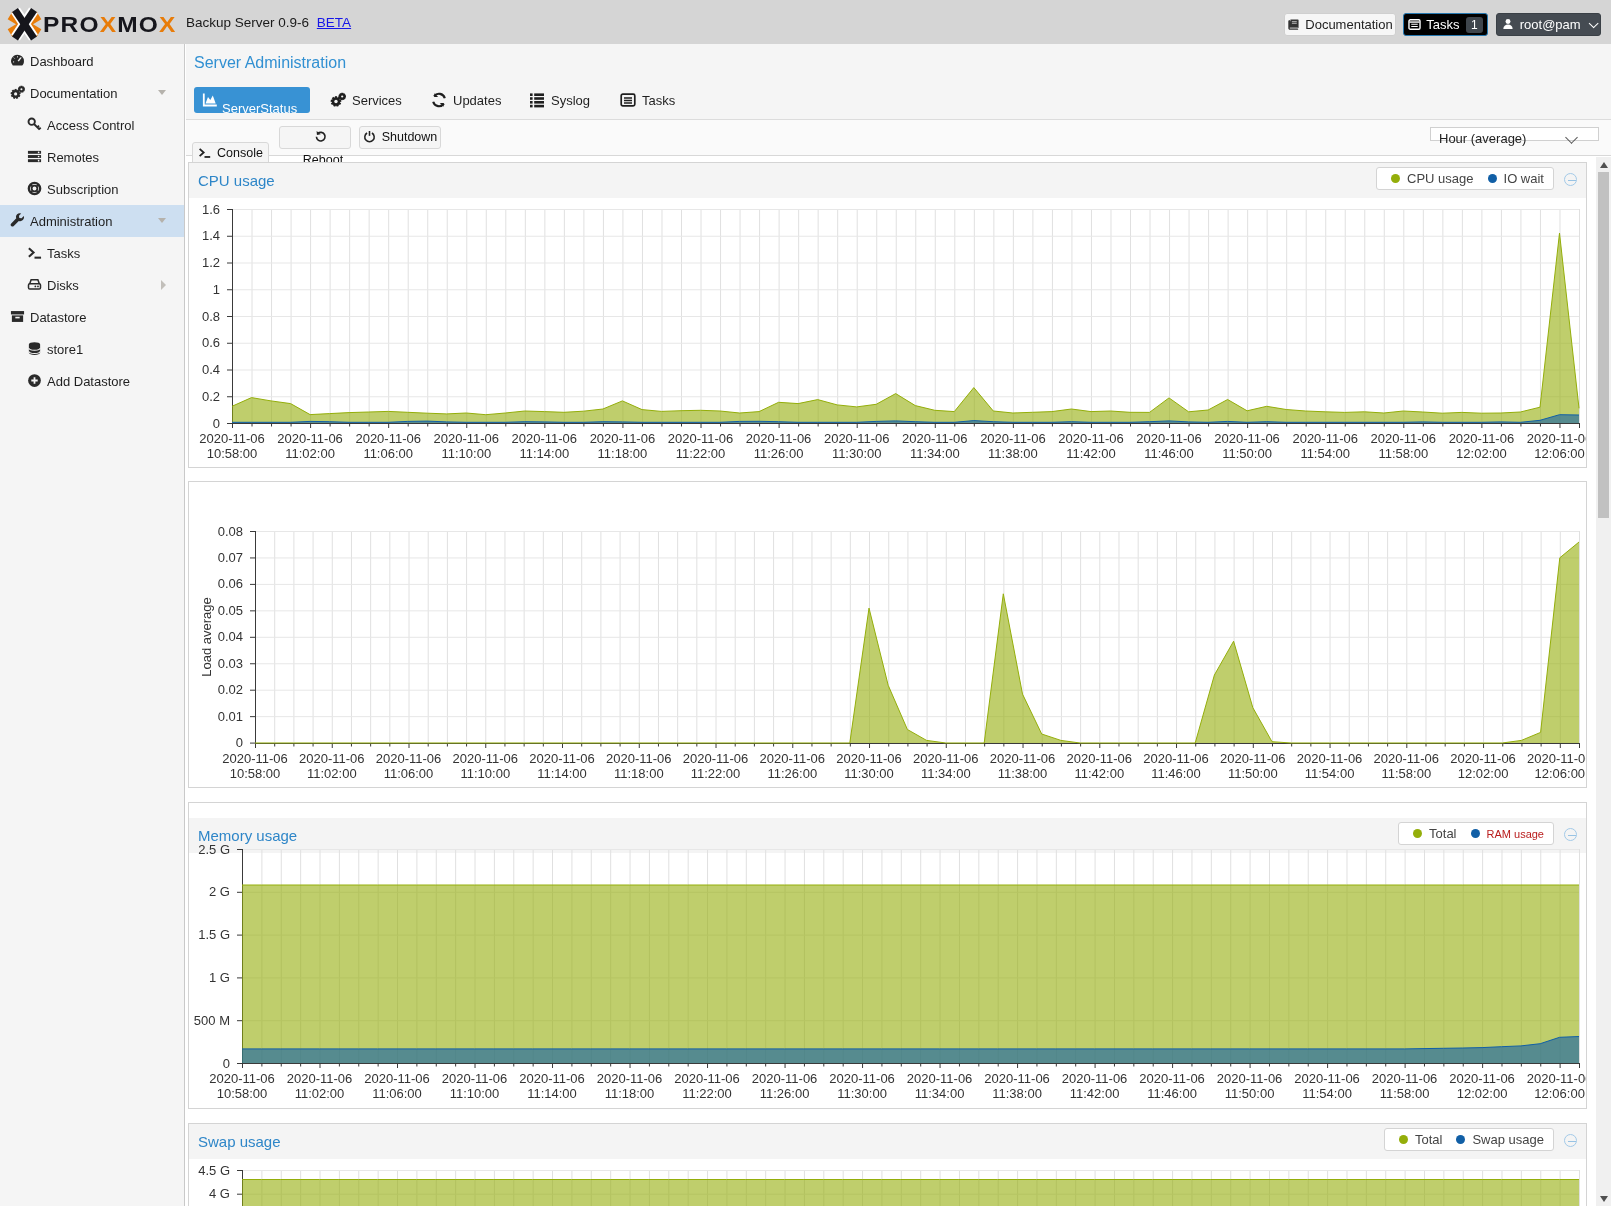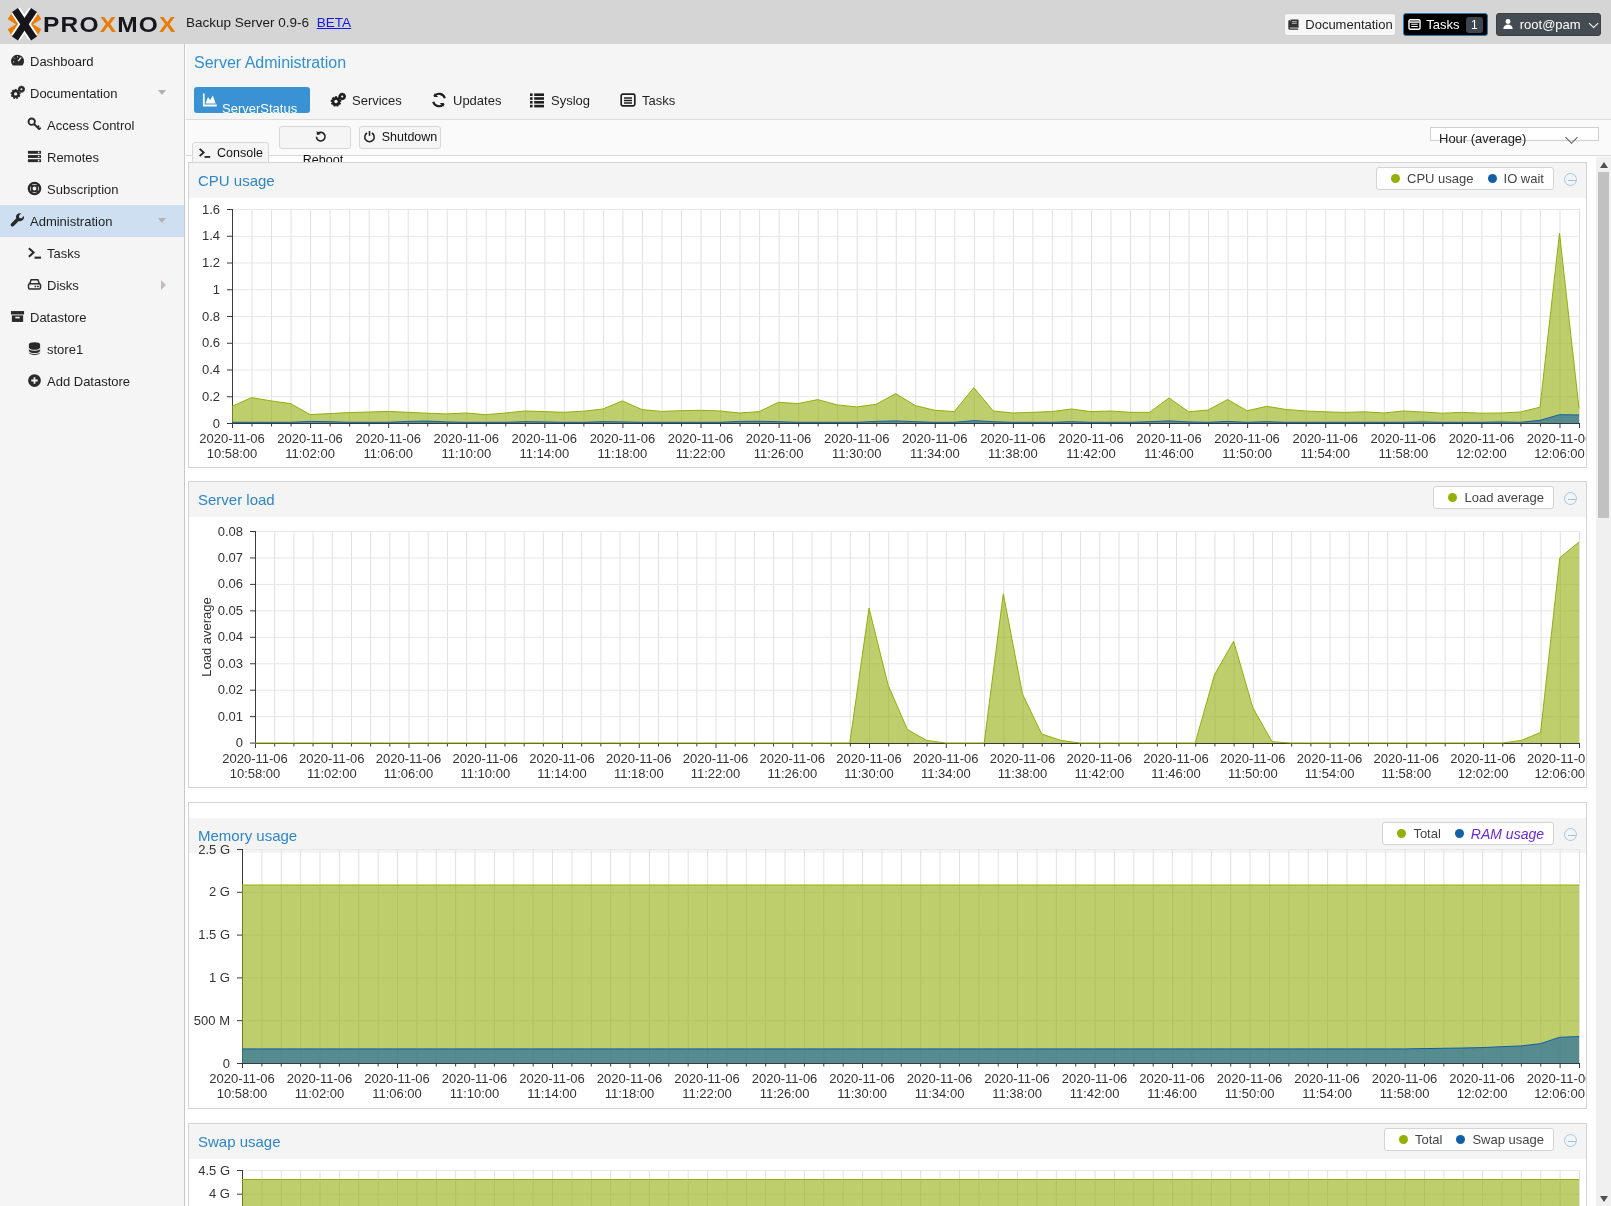--- a/index.html
+++ b/index.html
@@ -288,32 +288,20 @@
           <text x="1214.3" y="245" font-size="13" fill="#333333" text-anchor="middle" font-family="Liberation Sans, sans-serif">2020-11-06</text>
           <text x="1214.3" y="260" font-size="13" fill="#333333" text-anchor="middle" font-family="Liberation Sans, sans-serif">11:58:00</text>
           <text x="1292.4" y="245" font-size="13" fill="#333333" text-anchor="middle" font-family="Liberation Sans, sans-serif">2020-11-06</text>
           <text x="1292.4" y="260" font-size="13" fill="#333333" text-anchor="middle" font-family="Liberation Sans, sans-serif">12:02:00</text>
           <text x="1370.5" y="245" font-size="13" fill="#333333" text-anchor="middle" font-family="Liberation Sans, sans-serif">2020-11-06</text>
           <text x="1370.5" y="260" font-size="13" fill="#333333" text-anchor="middle" font-family="Liberation Sans, sans-serif">12:06:00</text>
         </svg>
       </div>
     </div>
     <div style="position:absolute;left:188px;top:481px;width:1399px;height:307px;border:1px solid #d4d4d4;background:#fff;">
-      <div style="position:absolute;left:0;top:0;width:100%;height:35px;background:#f4f4f4;">
-        <span style="position:absolute;left:9px;top:9px;font-size:15px;color:#2e86c8;">Server load</span>
-        <span style="position:absolute;right:32px;top:4px;height:23px;border:1px solid #d4d4d4;border-radius:3px;background:#fff;display:inline-flex;align-items:center;padding:0 9px 0 0;">
-          <span style="display:inline-flex;align-items:center;margin-left:14px;">
-            <span style="width:9px;height:9px;border-radius:50%;background:#94ae0a;margin-right:7px;"></span>
-            <span style="font-size:13px;color:#444;">Load average</span>
-          </span>
-        </span>
-        <span style="position:absolute;right:9px;top:10px;width:13px;height:13px;border:1px solid #a3cae8;border-radius:50%;display:inline-block;">
-          <span style="position:absolute;left:2.5px;top:5.5px;width:8px;height:1.5px;background:#98c3e4;"></span>
-        </span>
-      </div>
       <div style="position:absolute;left:0;top:35px;width:1397px;height:272px;overflow:hidden;">
         <svg width="1397" height="271" style="position:absolute;left:0;top:0">
           <path d="M66.50 14V226 M85.69 14V226 M104.88 14V226 M124.07 14V226 M143.25 14V226 M162.44 14V226 M181.63 14V226 M200.82 14V226 M220.01 14V226 M239.20 14V226 M258.38 14V226 M277.57 14V226 M296.76 14V226 M315.95 14V226 M335.14 14V226 M354.33 14V226 M373.51 14V226 M392.70 14V226 M411.89 14V226 M431.08 14V226 M450.27 14V226 M469.46 14V226 M488.64 14V226 M507.83 14V226 M527.02 14V226 M546.21 14V226 M565.40 14V226 M584.59 14V226 M603.78 14V226 M622.96 14V226 M642.15 14V226 M661.34 14V226 M680.53 14V226 M699.72 14V226 M718.91 14V226 M738.09 14V226 M757.28 14V226 M776.47 14V226 M795.66 14V226 M814.85 14V226 M834.04 14V226 M853.22 14V226 M872.41 14V226 M891.60 14V226 M910.79 14V226 M929.98 14V226 M949.17 14V226 M968.35 14V226 M987.54 14V226 M1006.73 14V226 M1025.92 14V226 M1045.11 14V226 M1064.30 14V226 M1083.49 14V226 M1102.67 14V226 M1121.86 14V226 M1141.05 14V226 M1160.24 14V226 M1179.43 14V226 M1198.62 14V226 M1217.80 14V226 M1236.99 14V226 M1256.18 14V226 M1275.37 14V226 M1294.56 14V226 M1313.75 14V226 M1332.93 14V226 M1352.12 14V226 M1371.31 14V226 M1390.50 14V226" stroke="#e0e0e0" fill="none"></path>
           <path d="M66 14.50H1390.0 M66 40.95H1390.0 M66 67.40H1390.0 M66 93.85H1390.0 M66 120.30H1390.0 M66 146.75H1390.0 M66 173.20H1390.0 M66 199.65H1390.0 M66 226.10H1390.0" stroke="#e7e7e7" fill="none"></path>
           <path d="M66.5 14V226" stroke="#3a3a3a" fill="none"></path>
           <path d="M66 226.5H1390.0" stroke="#3a3a3a" fill="none"></path>
           <path d="M61 14.50H66 M61 40.95H66 M61 67.40H66 M61 93.85H66 M61 120.30H66 M61 146.75H66 M61 173.20H66 M61 199.65H66 M61 226.10H66" stroke="#3a3a3a" fill="none"></path>
           <path d="M66.50 226v5 M85.69 226v3.5 M104.88 226v3.5 M124.07 226v3.5 M143.25 226v5 M162.44 226v3.5 M181.63 226v3.5 M200.82 226v3.5 M220.01 226v5 M239.20 226v3.5 M258.38 226v3.5 M277.57 226v3.5 M296.76 226v5 M315.95 226v3.5 M335.14 226v3.5 M354.33 226v3.5 M373.51 226v5 M392.70 226v3.5 M411.89 226v3.5 M431.08 226v3.5 M450.27 226v5 M469.46 226v3.5 M488.64 226v3.5 M507.83 226v3.5 M527.02 226v5 M546.21 226v3.5 M565.40 226v3.5 M584.59 226v3.5 M603.78 226v5 M622.96 226v3.5 M642.15 226v3.5 M661.34 226v3.5 M680.53 226v5 M699.72 226v3.5 M718.91 226v3.5 M738.09 226v3.5 M757.28 226v5 M776.47 226v3.5 M795.66 226v3.5 M814.85 226v3.5 M834.04 226v5 M853.22 226v3.5 M872.41 226v3.5 M891.60 226v3.5 M910.79 226v5 M929.98 226v3.5 M949.17 226v3.5 M968.35 226v3.5 M987.54 226v5 M1006.73 226v3.5 M1025.92 226v3.5 M1045.11 226v3.5 M1064.30 226v5 M1083.49 226v3.5 M1102.67 226v3.5 M1121.86 226v3.5 M1141.05 226v5 M1160.24 226v3.5 M1179.43 226v3.5 M1198.62 226v3.5 M1217.80 226v5 M1236.99 226v3.5 M1256.18 226v3.5 M1275.37 226v3.5 M1294.56 226v5 M1313.75 226v3.5 M1332.93 226v3.5 M1352.12 226v3.5 M1371.31 226v5 M1390.50 226v3.5 M1390.5 226v5" stroke="#3a3a3a" fill="none"></path>
           <path d="M66.0 226 L66.0 226.0 L85.2 226.0 L104.4 226.0 L123.6 226.0 L142.8 226.0 L161.9 226.0 L181.1 226.0 L200.3 226.0 L219.5 226.0 L238.7 226.0 L257.9 226.0 L277.1 226.0 L296.3 226.0 L315.4 226.0 L334.6 226.0 L353.8 226.0 L373.0 226.0 L392.2 226.0 L411.4 226.0 L430.6 226.0 L449.8 226.0 L469.0 226.0 L488.1 226.0 L507.3 226.0 L526.5 226.0 L545.7 226.0 L564.9 226.0 L584.1 226.0 L603.3 226.0 L622.5 226.0 L641.7 226.0 L660.8 226.0 L680.0 91.1 L699.2 168.3 L718.4 212.5 L737.6 223.4 L756.8 226.0 L776.0 226.0 L795.2 226.0 L814.3 76.8 L833.5 177.1 L852.7 217.0 L871.9 223.4 L891.1 226.0 L910.3 226.0 L929.5 226.0 L948.7 226.0 L967.9 226.0 L987.0 226.0 L1006.2 226.0 L1025.4 158.0 L1044.6 124.2 L1063.8 190.6 L1083.0 224.7 L1102.2 226.0 L1121.4 226.0 L1140.6 226.0 L1159.7 226.0 L1178.9 226.0 L1198.1 226.0 L1217.3 226.0 L1236.5 226.0 L1255.7 226.0 L1274.9 226.0 L1294.1 226.0 L1313.2 226.0 L1332.4 223.4 L1351.6 215.4 L1370.8 40.8 L1390.0 25.0 L1390.0 226 Z" fill="rgba(148,174,10,0.60)" stroke="none"></path>
           <path d="M66.0 226.0 L85.2 226.0 L104.4 226.0 L123.6 226.0 L142.8 226.0 L161.9 226.0 L181.1 226.0 L200.3 226.0 L219.5 226.0 L238.7 226.0 L257.9 226.0 L277.1 226.0 L296.3 226.0 L315.4 226.0 L334.6 226.0 L353.8 226.0 L373.0 226.0 L392.2 226.0 L411.4 226.0 L430.6 226.0 L449.8 226.0 L469.0 226.0 L488.1 226.0 L507.3 226.0 L526.5 226.0 L545.7 226.0 L564.9 226.0 L584.1 226.0 L603.3 226.0 L622.5 226.0 L641.7 226.0 L660.8 226.0 L680.0 91.1 L699.2 168.3 L718.4 212.5 L737.6 223.4 L756.8 226.0 L776.0 226.0 L795.2 226.0 L814.3 76.8 L833.5 177.1 L852.7 217.0 L871.9 223.4 L891.1 226.0 L910.3 226.0 L929.5 226.0 L948.7 226.0 L967.9 226.0 L987.0 226.0 L1006.2 226.0 L1025.4 158.0 L1044.6 124.2 L1063.8 190.6 L1083.0 224.7 L1102.2 226.0 L1121.4 226.0 L1140.6 226.0 L1159.7 226.0 L1178.9 226.0 L1198.1 226.0 L1217.3 226.0 L1236.5 226.0 L1255.7 226.0 L1274.9 226.0 L1294.1 226.0 L1313.2 226.0 L1332.4 223.4 L1351.6 215.4 L1370.8 40.8 L1390.0 25.0" fill="none" stroke="#94ae0a" stroke-width="1"></path>
@@ -369,21 +357,21 @@
     <div style="position:absolute;left:188px;top:802px;width:1399px;height:307px;border:1px solid #d4d4d4;background:#fff;">
       <div style="position:absolute;left:0;top:0;width:100%;height:35px;background:#f4f4f4;margin-top:15px;">
         <span style="position:absolute;left:9px;top:9px;font-size:15px;color:#2e86c8;">Memory usage</span>
         <span style="position:absolute;right:32px;top:4px;height:23px;border:1px solid #d4d4d4;border-radius:3px;background:#fff;display:inline-flex;align-items:center;padding:0 9px 0 0;">
           <span style="display:inline-flex;align-items:center;margin-left:14px;">
             <span style="width:9px;height:9px;border-radius:50%;background:#94ae0a;margin-right:7px;"></span>
             <span style="font-size:13px;color:#444;">Total</span>
           </span>
           <span style="display:inline-flex;align-items:center;margin-left:14px;">
             <span style="width:9px;height:9px;border-radius:50%;background:#115fa6;margin-right:7px;"></span>
-            <span style="font-size:14px;color:#6d28d9;font-style:italic;">RAM usage</span>
+            <span style="font-size:11px;color:#b91c1c;">RAM usage</span>
           </span>
         </span>
         <span style="position:absolute;right:9px;top:10px;width:13px;height:13px;border:1px solid #a3cae8;border-radius:50%;display:inline-block;">
           <span style="position:absolute;left:2.5px;top:5.5px;width:8px;height:1.5px;background:#98c3e4;"></span>
         </span>
       </div>
       <div style="position:absolute;left:0;top:35px;width:1397px;height:272px;overflow:hidden;">
         <svg width="1397" height="271" style="position:absolute;left:0;top:0">
           <path d="M53.50 11V225 M72.88 11V225 M92.25 11V225 M111.63 11V225 M131.01 11V225 M150.38 11V225 M169.76 11V225 M189.14 11V225 M208.51 11V225 M227.89 11V225 M247.27 11V225 M266.64 11V225 M286.02 11V225 M305.40 11V225 M324.78 11V225 M344.15 11V225 M363.53 11V225 M382.91 11V225 M402.28 11V225 M421.66 11V225 M441.04 11V225 M460.41 11V225 M479.79 11V225 M499.17 11V225 M518.54 11V225 M537.92 11V225 M557.30 11V225 M576.67 11V225 M596.05 11V225 M615.43 11V225 M634.80 11V225 M654.18 11V225 M673.56 11V225 M692.93 11V225 M712.31 11V225 M731.69 11V225 M751.06 11V225 M770.44 11V225 M789.82 11V225 M809.20 11V225 M828.57 11V225 M847.95 11V225 M867.33 11V225 M886.70 11V225 M906.08 11V225 M925.46 11V225 M944.83 11V225 M964.21 11V225 M983.59 11V225 M1002.96 11V225 M1022.34 11V225 M1041.72 11V225 M1061.09 11V225 M1080.47 11V225 M1099.85 11V225 M1119.22 11V225 M1138.60 11V225 M1157.98 11V225 M1177.35 11V225 M1196.73 11V225 M1216.11 11V225 M1235.48 11V225 M1254.86 11V225 M1274.24 11V225 M1293.62 11V225 M1312.99 11V225 M1332.37 11V225 M1351.75 11V225 M1371.12 11V225 M1390.50 11V225" stroke="#e0e0e0" fill="none"></path>
           <path d="M53 11.50H1390.0 M53 54.30H1390.0 M53 97.10H1390.0 M53 139.90H1390.0 M53 182.70H1390.0 M53 225.50H1390.0" stroke="#e7e7e7" fill="none"></path>

